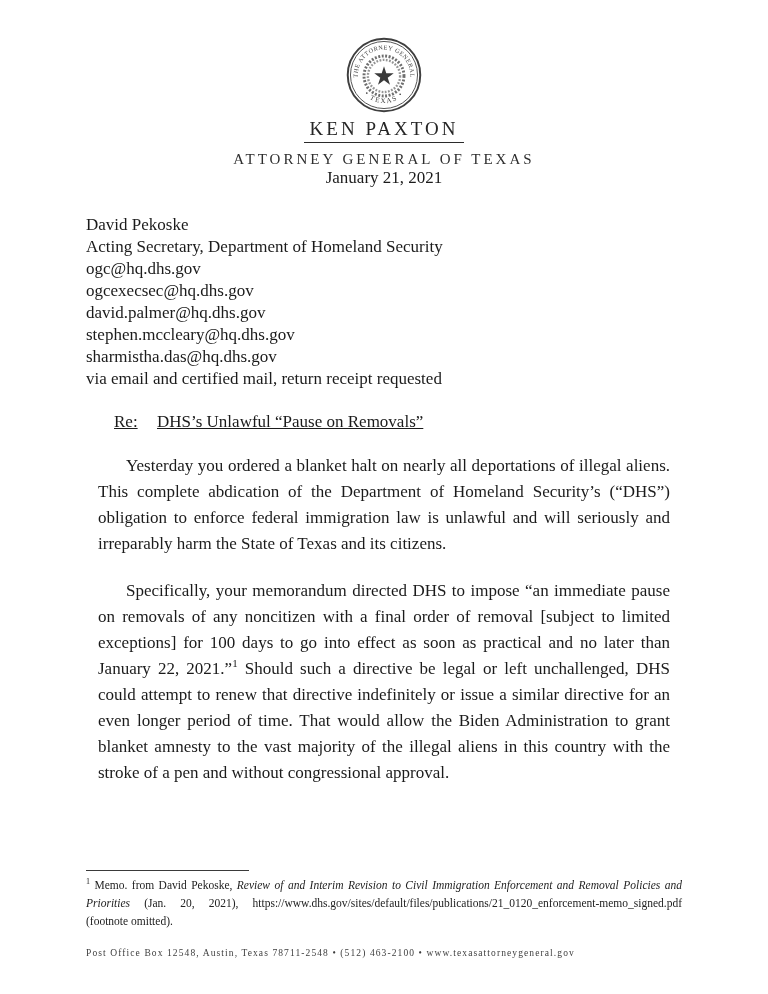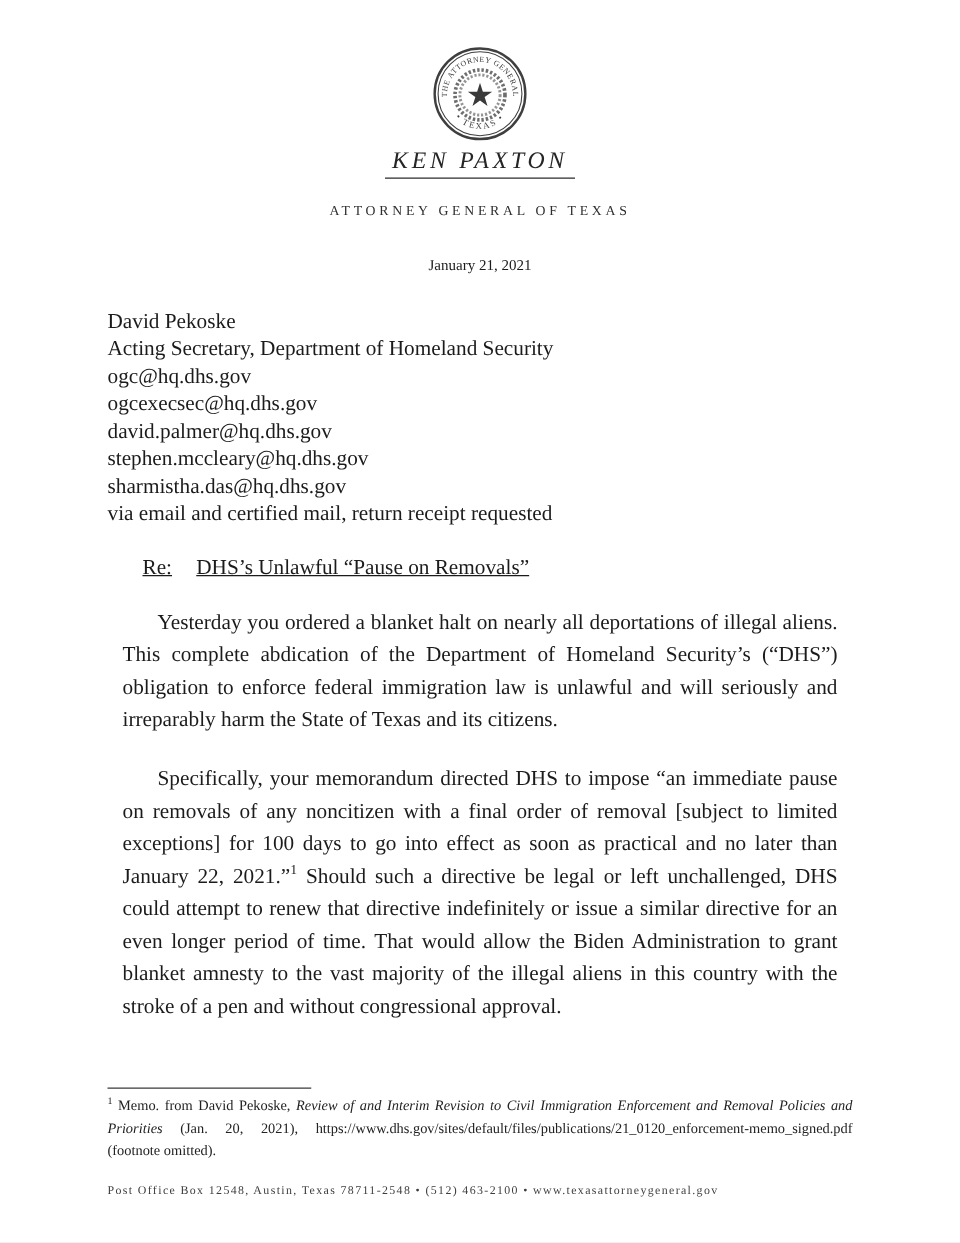--- a/index.html
+++ b/index.html
@@ -18,29 +18,28 @@
   
   .letterhead{text-align:center;}
   .seal{display:block;margin:36px auto 0;}
   .ag-name{
     display:inline-block;
     margin-top:4px;
     font-size:19px;letter-spacing:3px;
     border-bottom:1.5px solid #2b2b2b;
     padding:0 6px 2px;
     color:#262626;
-    font-style:italic;
   }
   .ag-title{
-    margin-top:20px;
-    font-size:11px;letter-spacing:3px;
+    margin-top:8px;
+    font-size:15px;letter-spacing:3px;
     color:#2e2e2e;
   }
   
-  .date-line{text-align:center;margin-top:30px;font-size:12px;}
+  .date-line{text-align:center;font-size:17px;}
   .address-block{margin-top:26px;font-size:17px;line-height:22px;}
   .delivery-note{}
   .re-line{margin-top:22px;padding-left:28px;font-size:17px;display:flex;text-decoration:underline;}
   .re-label{width:43px;flex:0 0 43px;}
   .salutation{margin-top:25px;font-size:17px;}
   .body-par{
     margin:21px 12px 0;
     font-size:17px;line-height:26px;
     text-align:justify;text-indent:28px;
   }

